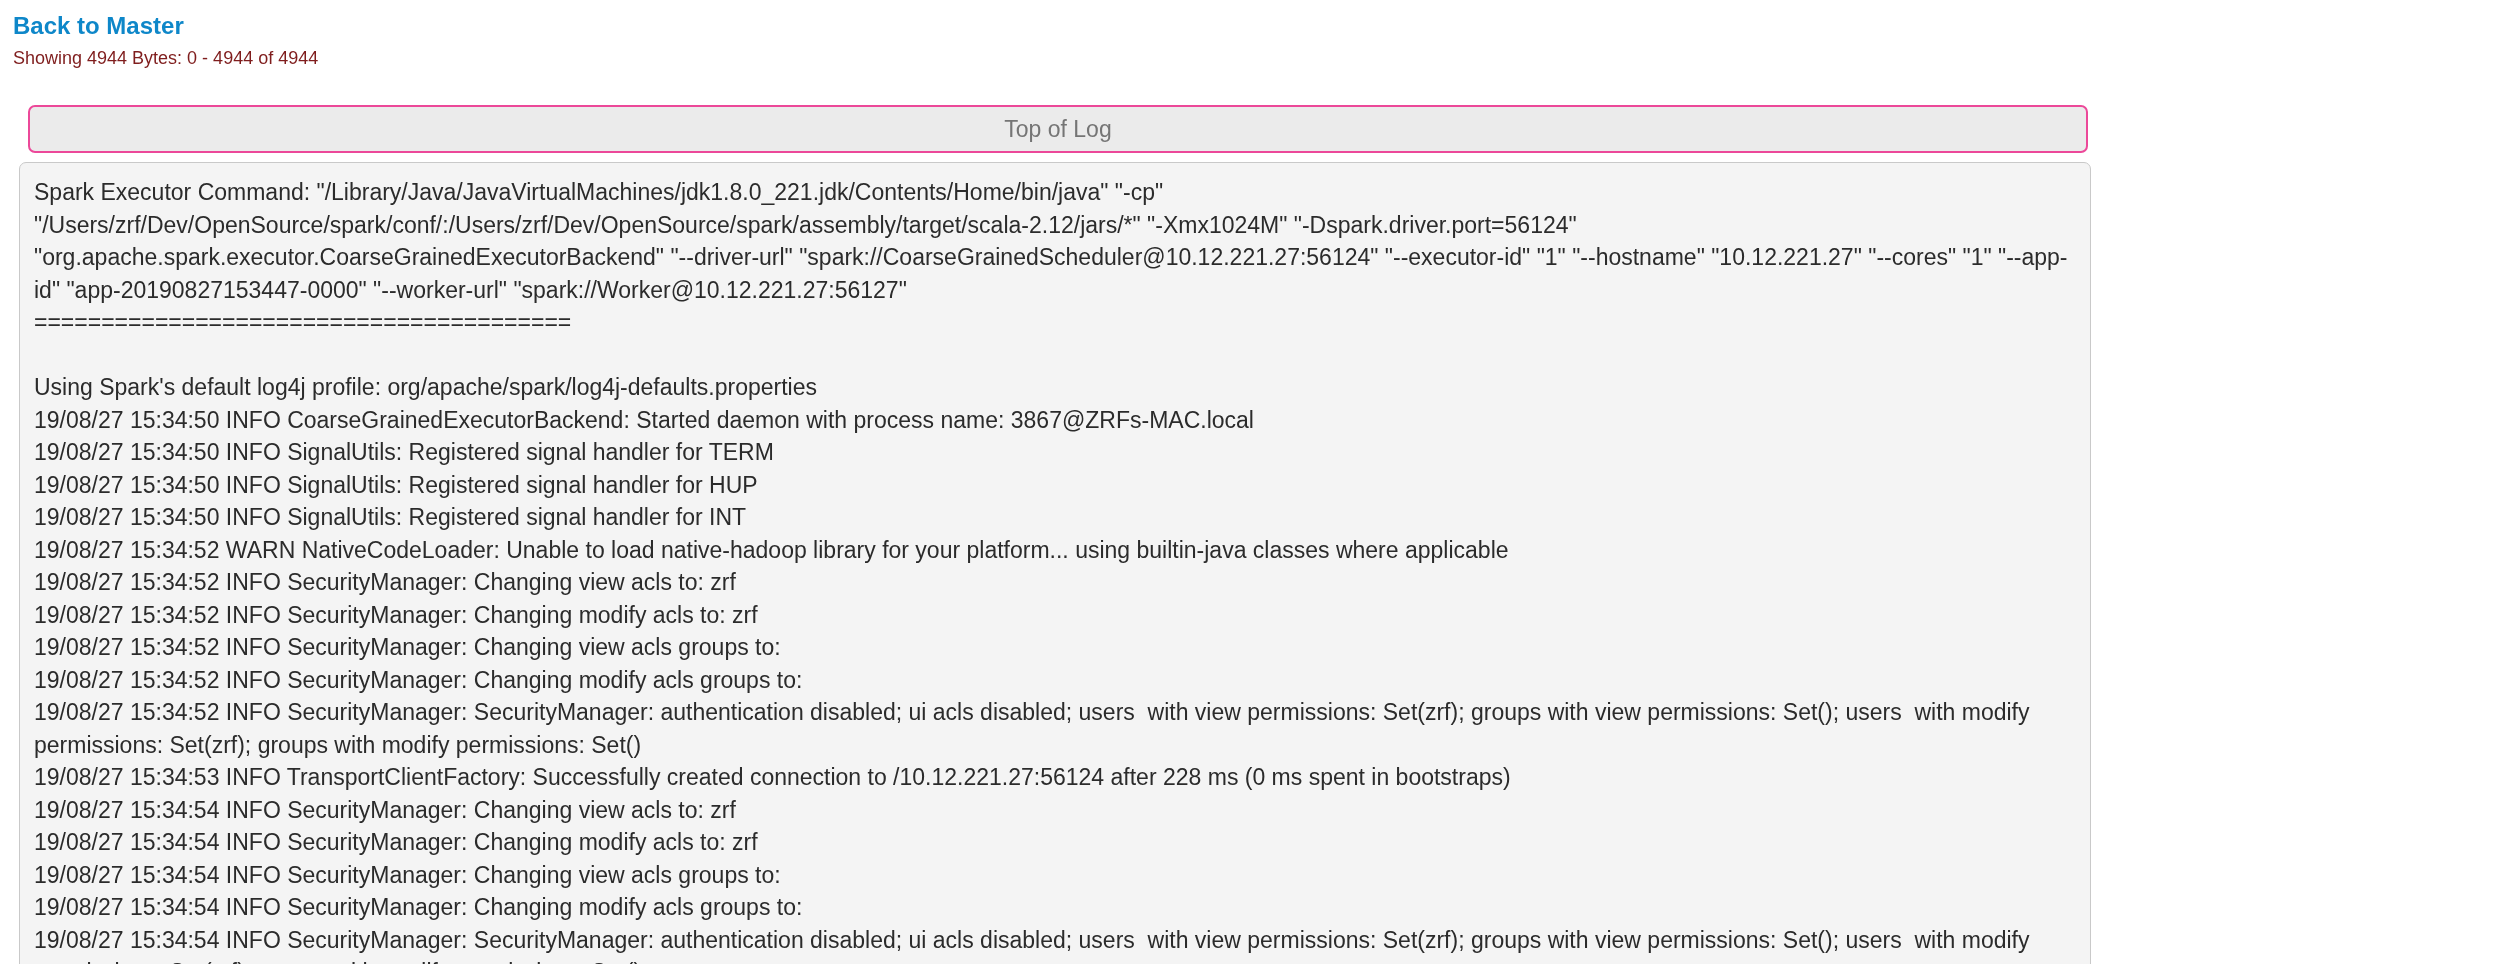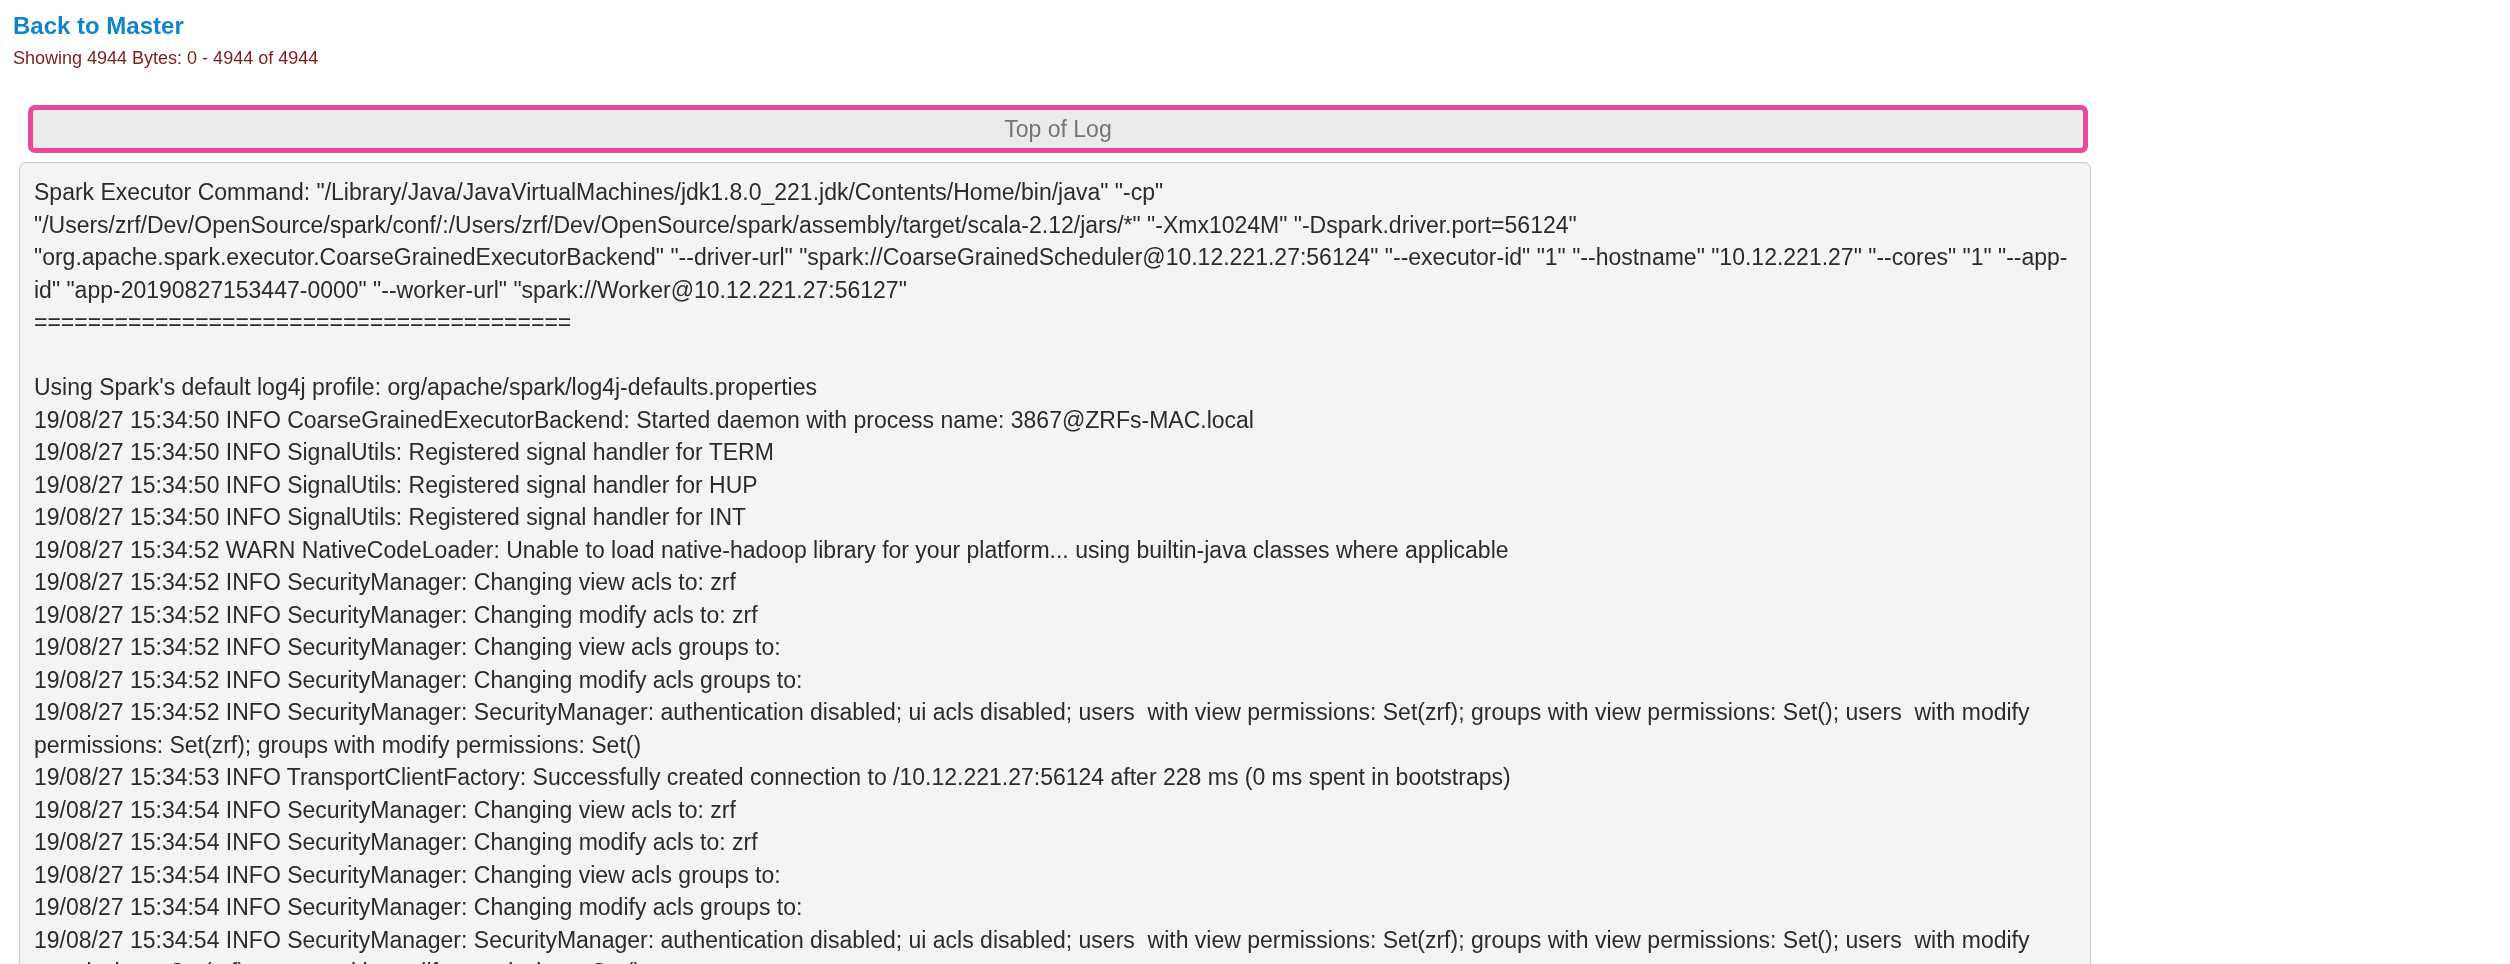--- a/index.html
+++ b/index.html
@@ -29,21 +29,21 @@
   .byte-range {
     margin: 4px 13px 0 13px;
     font-size: 18px;
     line-height: 28px;
     color: #7f1d1d;
   }
   .top-bar {
     margin: 33px 20px 0 28px;
     height: 48px;
     background: #ebebeb;
-    border: 5px solid #ec4899;
+    border: 2px solid #ec4899;
     border-radius: 7px;
     display: flex;
     align-items: center;
     justify-content: center;
     color: #757575;
     font-size: 23px;
     cursor: pointer;
     user-select: none;
     box-sizing: border-box;
   }

